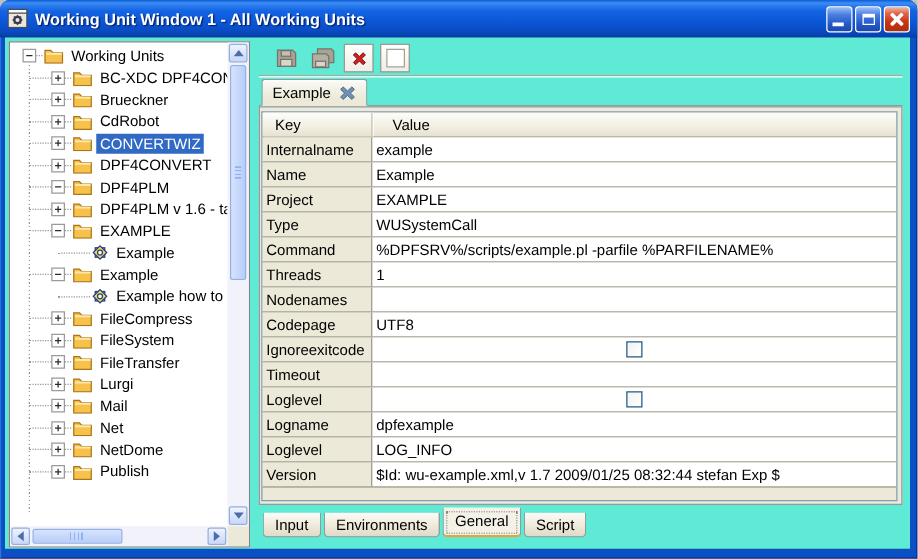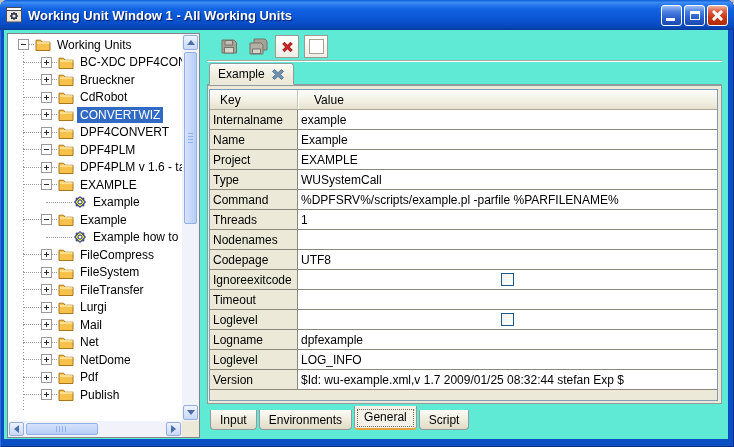--- a/index.html
+++ b/index.html
@@ -401,33 +401,20 @@
             <span class="sp" style="width: 15px;"></span>
             <span class="conn" style="width: 18px;"></span>
             <span class="exp plus"></span>
             <span class="conn" style="width: 5px;"></span>
             <span class="ticon">
               <svg width="16" height="13" viewBox="0 0 16 13">
                 <path d="M1 2.2 h4.6 l1.6 2 H15 v8.3 H1z" fill="#f6c24c" stroke="#a9761b" stroke-width="1"></path>
                 <path d="M2 5 h12.5" stroke="#ffe9a8" stroke-width="1.6" fill="none"></path>
               </svg>
             </span>
-            <span class="tlabel">Pdf</span>
-          </div>
-          <div class="trow">
-            <span class="sp" style="width: 15px;"></span>
-            <span class="conn" style="width: 18px;"></span>
-            <span class="exp plus"></span>
-            <span class="conn" style="width: 5px;"></span>
-            <span class="ticon">
-              <svg width="16" height="13" viewBox="0 0 16 13">
-                <path d="M1 2.2 h4.6 l1.6 2 H15 v8.3 H1z" fill="#f6c24c" stroke="#a9761b" stroke-width="1"></path>
-                <path d="M2 5 h12.5" stroke="#ffe9a8" stroke-width="1.6" fill="none"></path>
-              </svg>
-            </span>
             <span class="tlabel">Publish</span>
           </div>
         </div>
       <div class="vsb">
         <div class="sbtn" style="top:0;">
             <span class="tri up"></span>
           </div>
         <div class="vthumb"></div>
         <div class="sbtn" style="bottom:0;">
             <span class="tri down"></span>

